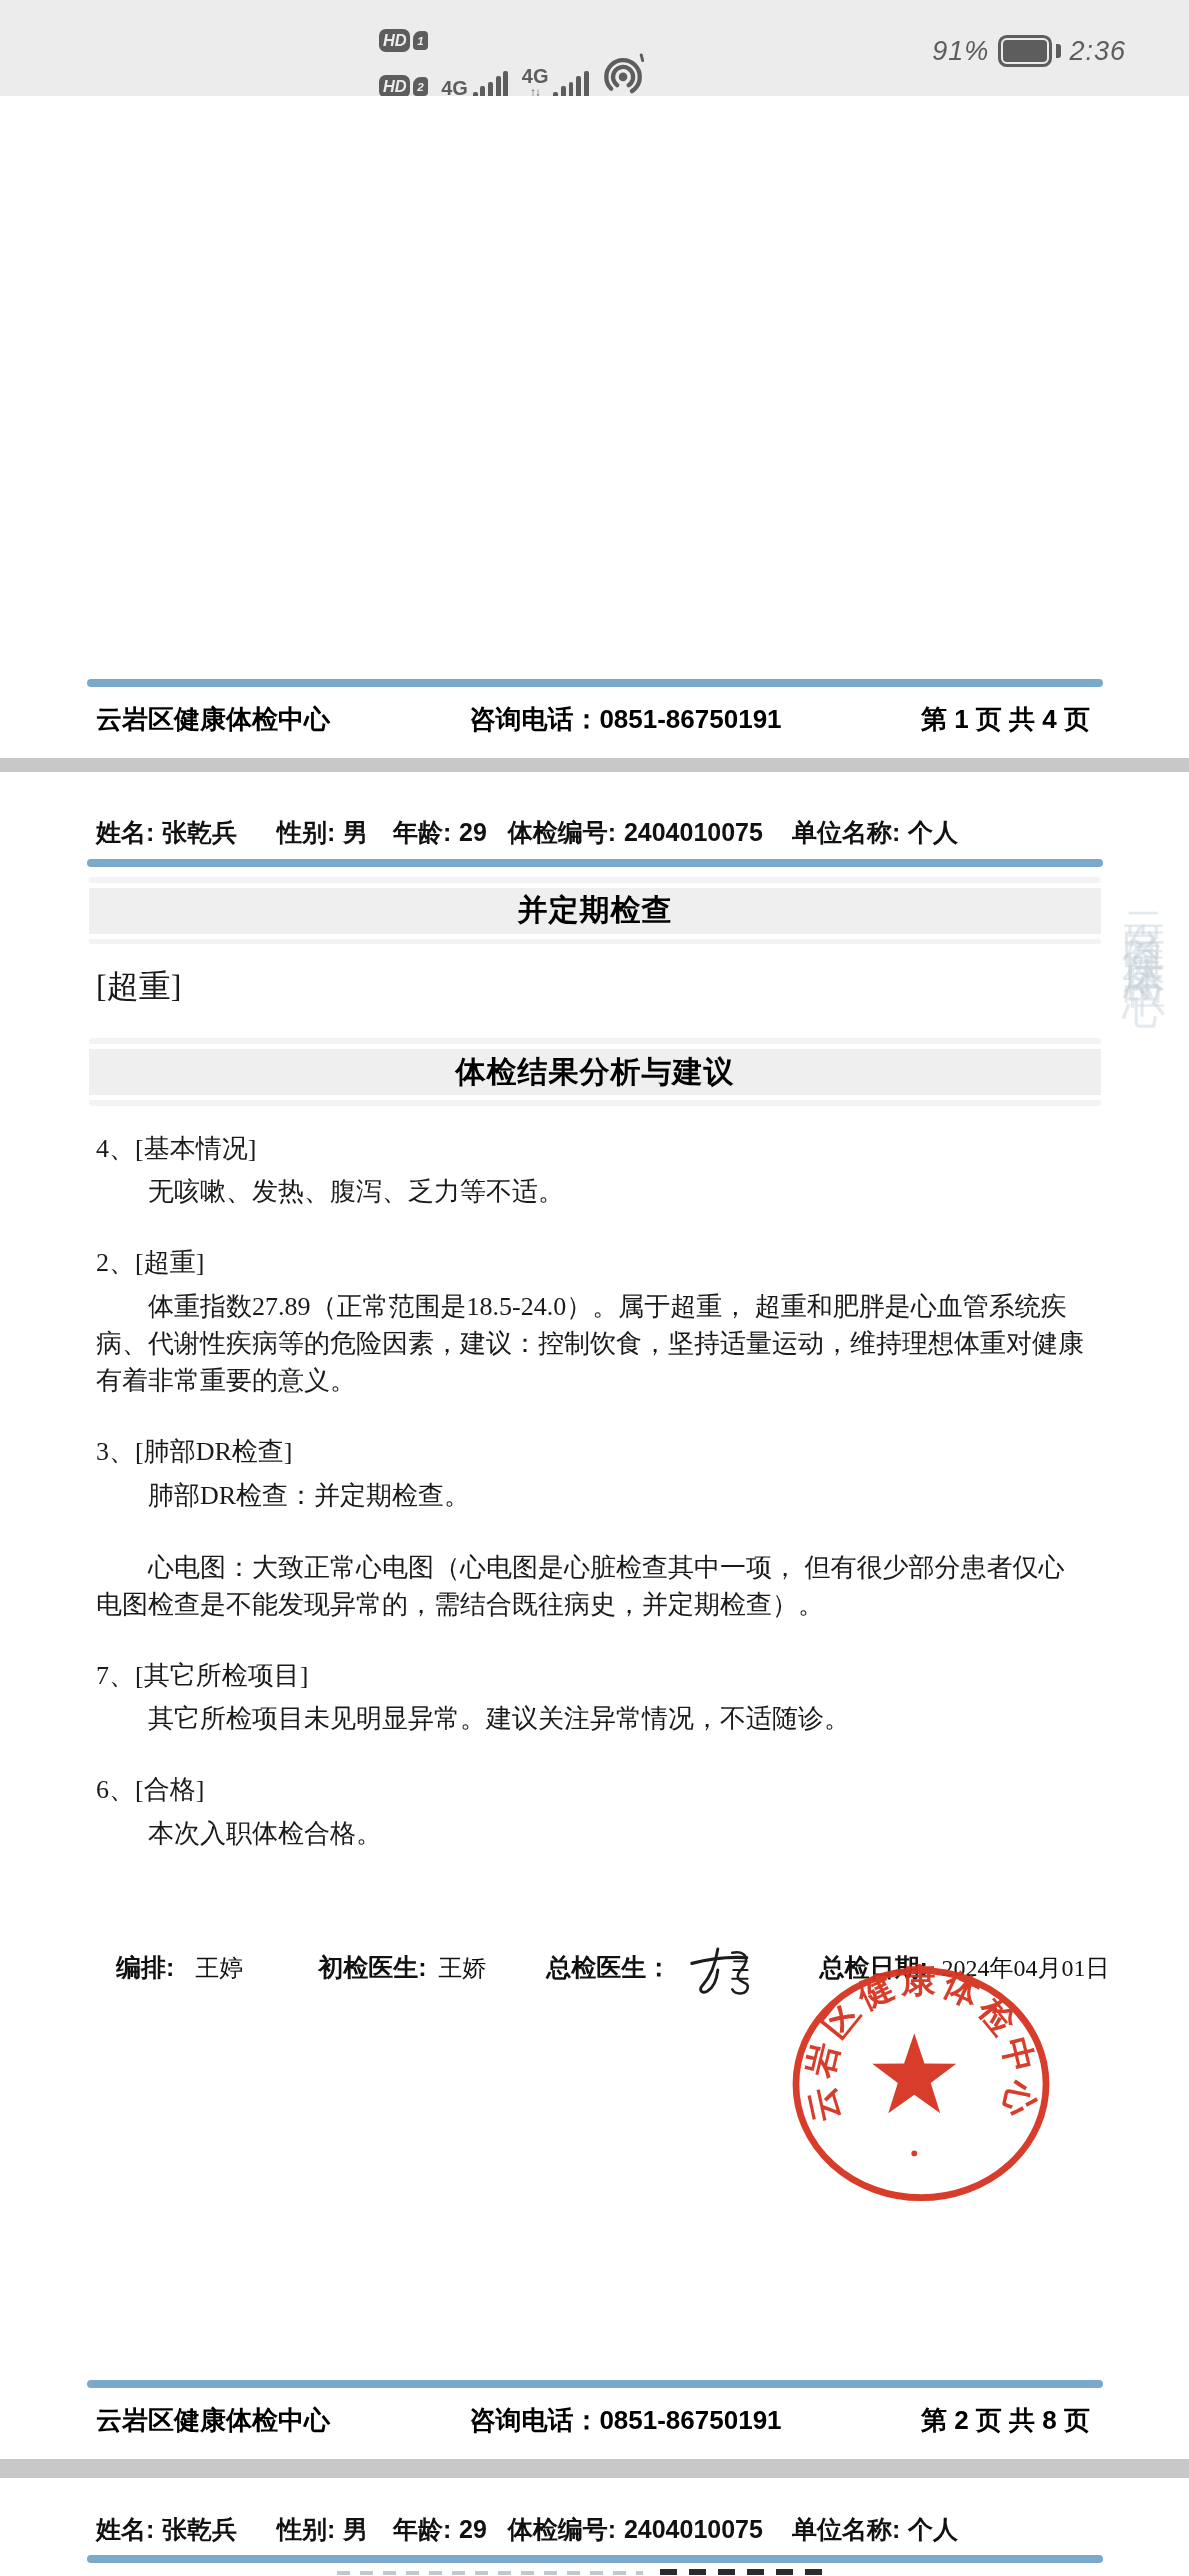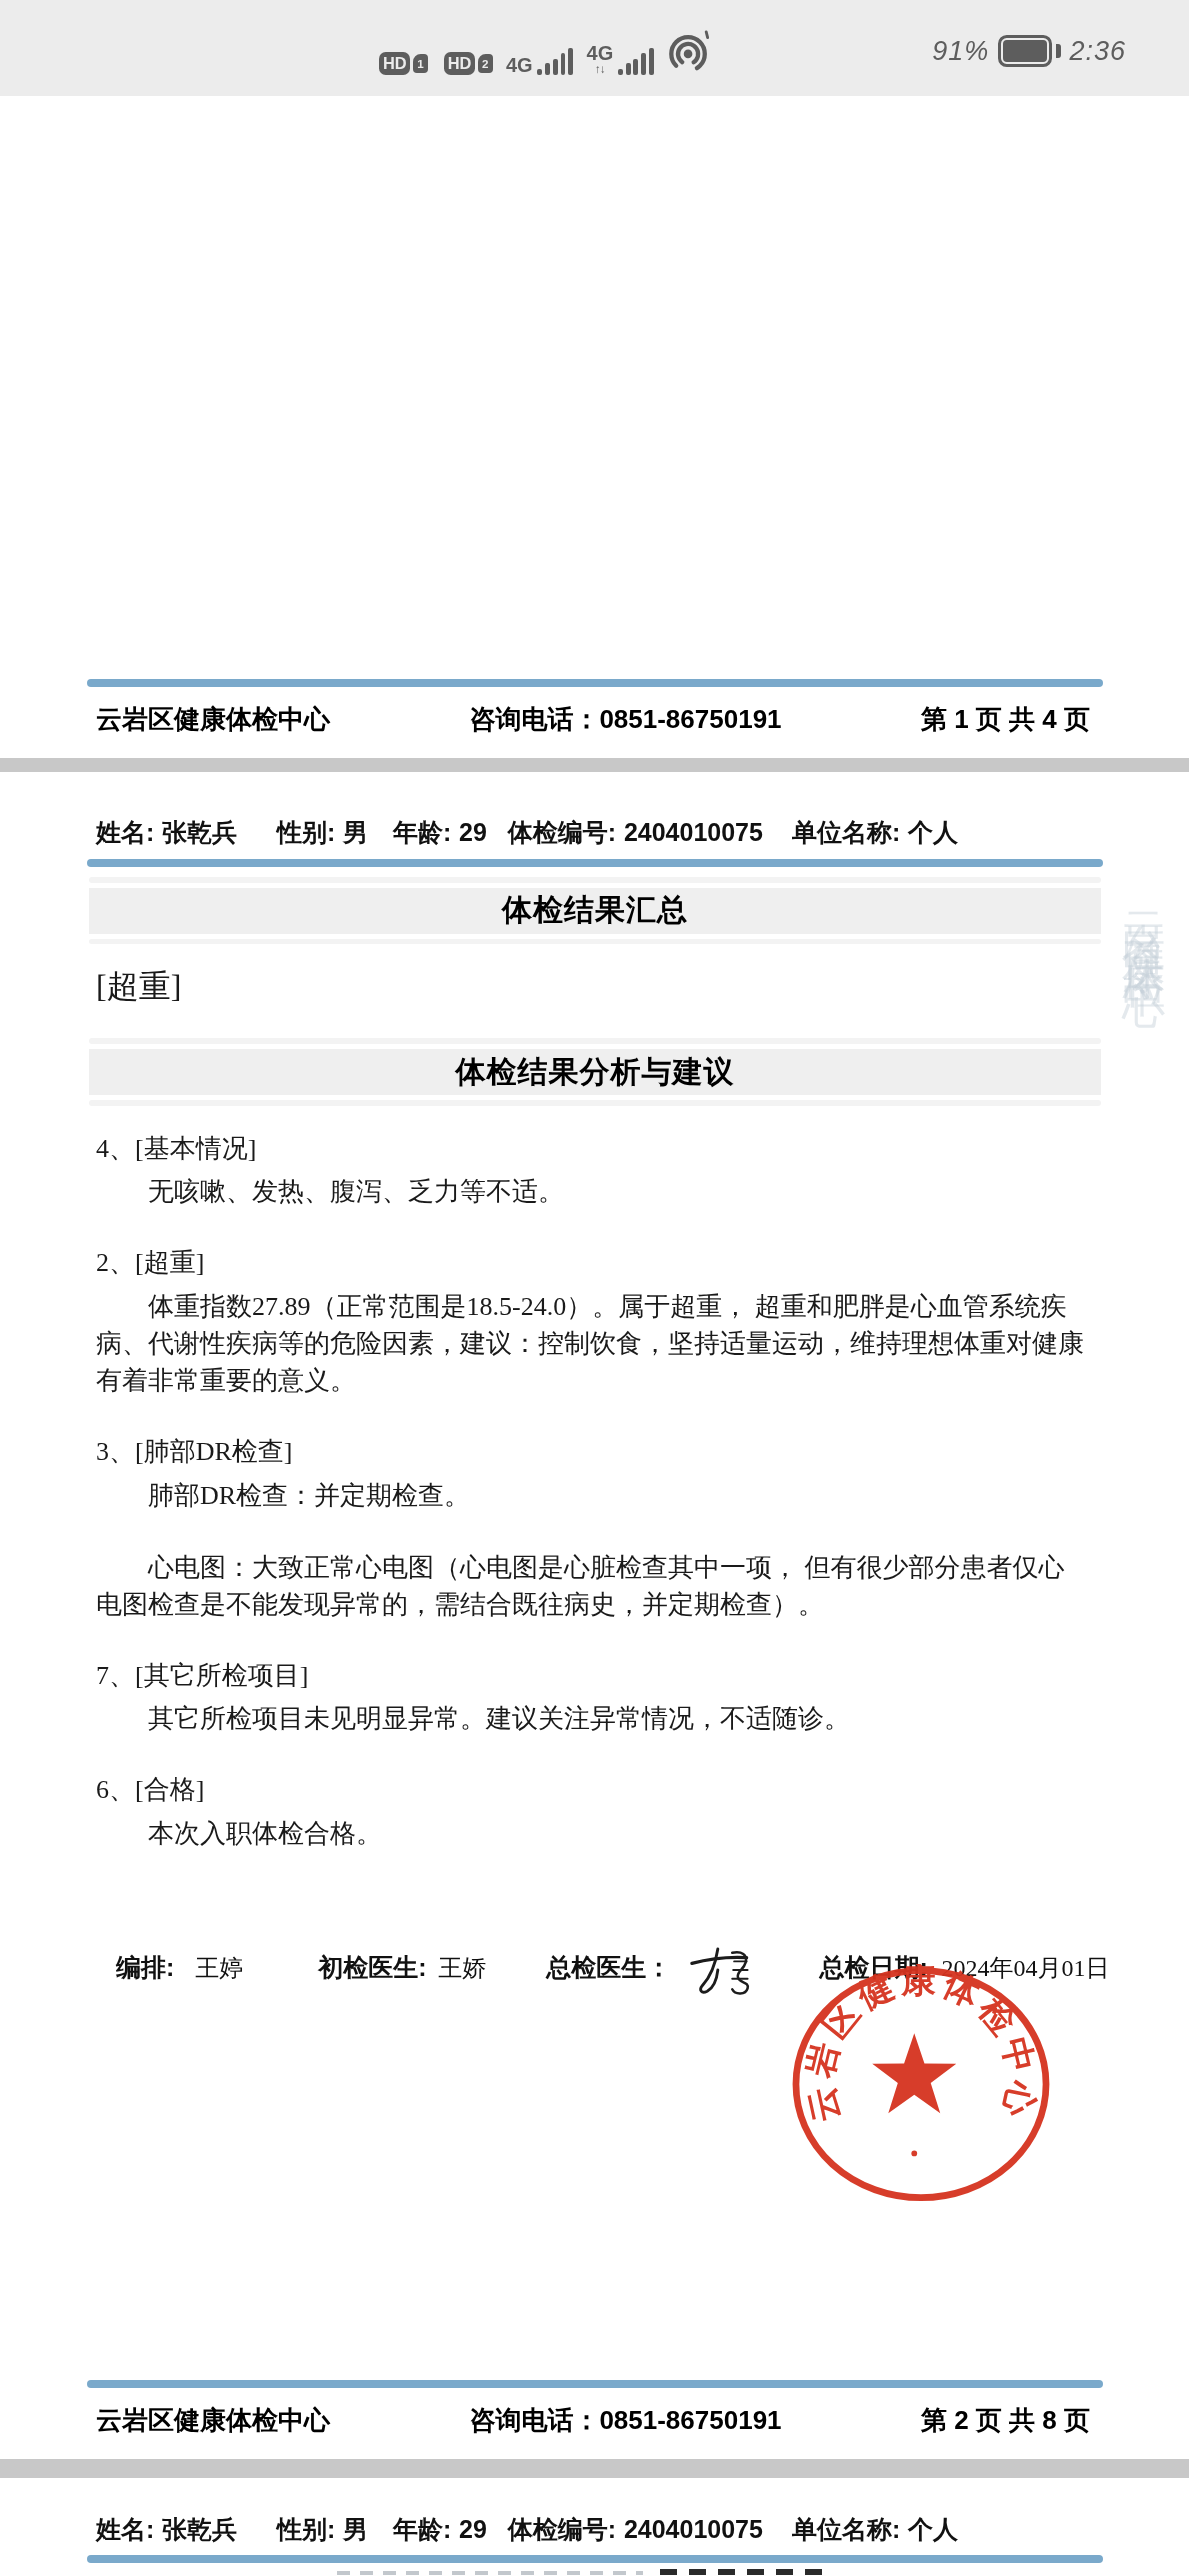--- a/index.html
+++ b/index.html
@@ -2,21 +2,21 @@
 <html><head>
 <meta charset="utf-8">
 <style>
   html,body{margin:0;padding:0;background:#ffffff;}
   .screen{position:relative;width:1190px;height:2576px;overflow:hidden;background:#ffffff;
           font-family:"Liberation Sans",sans-serif;}
 
   
   .status-bar{position:relative;width:100%;height:96px;background:#ececec;color:#5d5d5d;}
   .sb-left{position:absolute;left:379px;top:29px;display:flex;align-items:flex-end;gap:13.5px;}
-  .hd-col{display:flex;gap:16px;}
+  .hd-col{display:flex;flex-direction:column;gap:23px;font-style:italic;}
   .hd-row{display:flex;align-items:center;gap:2.9px;}
   .hd-badge{display:inline-flex;align-items:center;justify-content:center;background:#5d5d5d;color:#ececec;
             font-weight:bold;font-size:16.4px;height:23px;padding:0 3.9px;border-radius:6.7px;letter-spacing:0;}
   .sim-num{display:inline-flex;align-items:center;justify-content:center;background:#5d5d5d;color:#ececec;
            font-weight:bold;font-size:11.6px;width:14.4px;height:18.3px;border-radius:3.9px;border-top-left-radius:7.7px;}
   .net-group{display:flex;align-items:flex-end;gap:4.8px;}
   .net-labels{display:flex;flex-direction:column;align-items:center;line-height:1;}
   .net-4g{font-size:20px;font-weight:bold;}
   .net-arrows{font-size:11.6px;font-weight:bold;letter-spacing:-1px;}
   .bars{display:flex;align-items:flex-end;gap:2.9px;}
@@ -163,21 +163,21 @@
       <span class="pf g4"><span class="pf-l">体检编号:</span><span class="pf-v">2404010075</span></span>
       <span class="pf"><span class="pf-l">单位名称:</span><span class="pf-v">个人</span></span>
     </div>
     <div style="height:9.6px"></div>
     <div class="blue-line"></div>
     <div style="height:10.6px"></div>
 
     <div class="banner">
       <div class="stripe"></div>
       <div class="band">
-          <span>体检结果汇总</span>
+          <span>并定期检查</span>
         </div>
       <div class="stripe"></div>
     </div>
 
     <div class="summary-item">[超重]</div>
 
     <div style="height:29px"></div>
     <div class="banner">
       <div class="stripe"></div>
       <div class="band">

